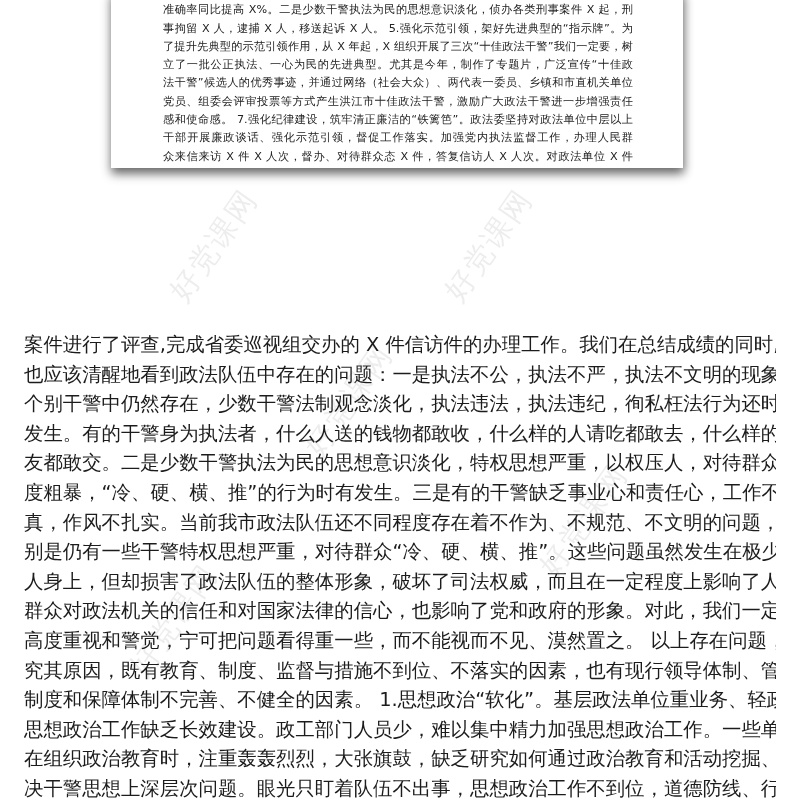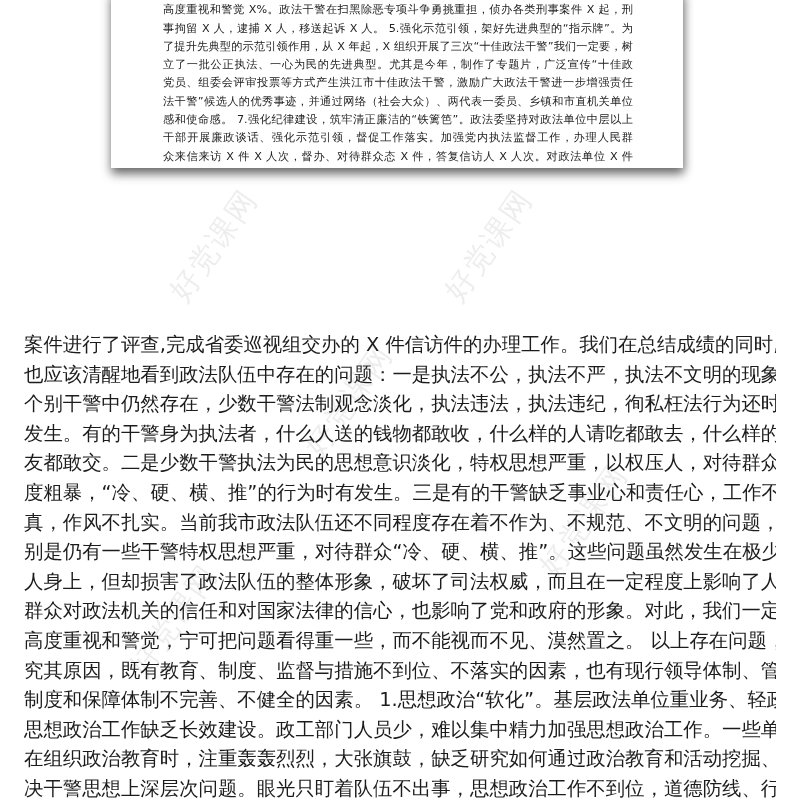--- a/index.html
+++ b/index.html
@@ -41,26 +41,26 @@
 
 <div class="watermark" style="left:150px;top:225px;">好党课网</div>
 <div class="watermark" style="left:425px;top:225px;">好党课网</div>
 <div class="watermark" style="left:285px;top:380px;">好党课网</div>
 <div class="watermark" style="left:520px;top:500px;">好党课网</div>
 <div class="watermark" style="left:110px;top:600px;">好党课网</div>
 
 <div class="preview-card">
   <div class="preview-text">
     <span>监督力度,全面建设大数据办案系统,办理刑事案件 X 件,办理同类案件的时间同比缩短 X%,</span>
-    <span>高度重视和警觉 X%。政法干警在扫黑除恶专项斗争勇挑重担，侦办各类刑事案件 X 起，刑</span>
+    <span>准确率同比提高 X%。二是少数干警执法为民的思想意识淡化，侦办各类刑事案件 X 起，刑</span>
     <span>事拘留 X 人，逮捕 X 人，移送起诉 X 人。 5.强化示范引领，架好先进典型的“指示牌”。为</span>
     <span>了提升先典型的示范引领作用，从 X 年起，X 组织开展了三次“十佳政法干警”我们一定要，树</span>
     <span>立了一批公正执法、一心为民的先进典型。尤其是今年，制作了专题片，广泛宣传“十佳政</span>
+    <span>法干警”候选人的优秀事迹，并通过网络（社会大众）、两代表一委员、乡镇和市直机关单位</span>
     <span>党员、组委会评审投票等方式产生洪江市十佳政法干警，激励广大政法干警进一步增强责任</span>
-    <span>法干警”候选人的优秀事迹，并通过网络（社会大众）、两代表一委员、乡镇和市直机关单位</span>
     <span>感和使命感。 7.强化纪律建设，筑牢清正廉洁的“铁篱笆”。政法委坚持对政法单位中层以上</span>
     <span>干部开展廉政谈话、强化示范引领，督促工作落实。加强党内执法监督工作，办理人民群</span>
     <span>众来信来访 X 件 X 人次，督办、对待群众态 X 件，答复信访人 X 人次。对政法单位 X 件</span>
   </div>
 </div>
 
 <div class="body-text">
   <span>案件进行了评查,完成省委巡视组交办的 X 件信访件的办理工作。我们在总结成绩的同时,</span>
   <span>也应该清醒地看到政法队伍中存在的问题：一是执法不公，执法不严，执法不文明的现象在</span>
   <span>个别干警中仍然存在，少数干警法制观念淡化，执法违法，执法违纪，徇私枉法行为还时有</span>

